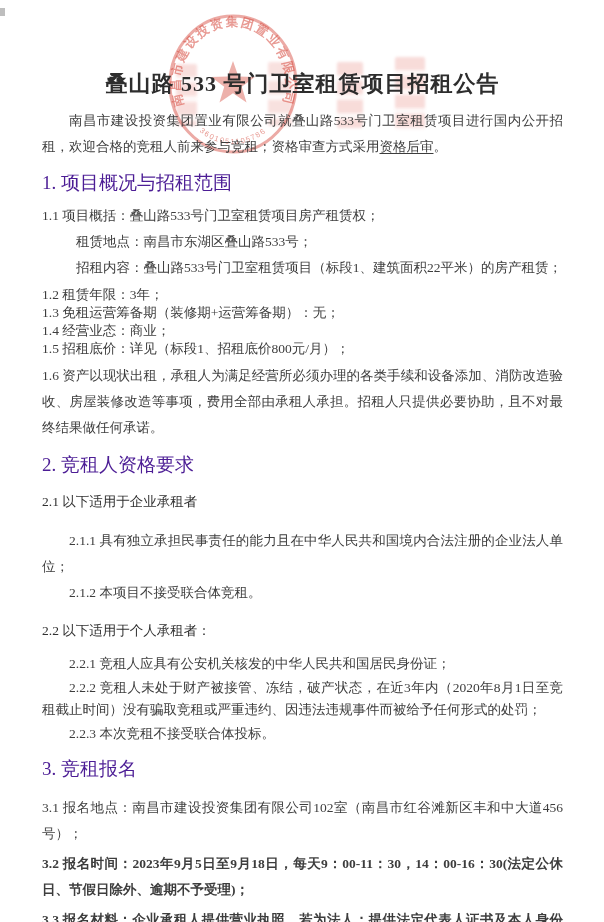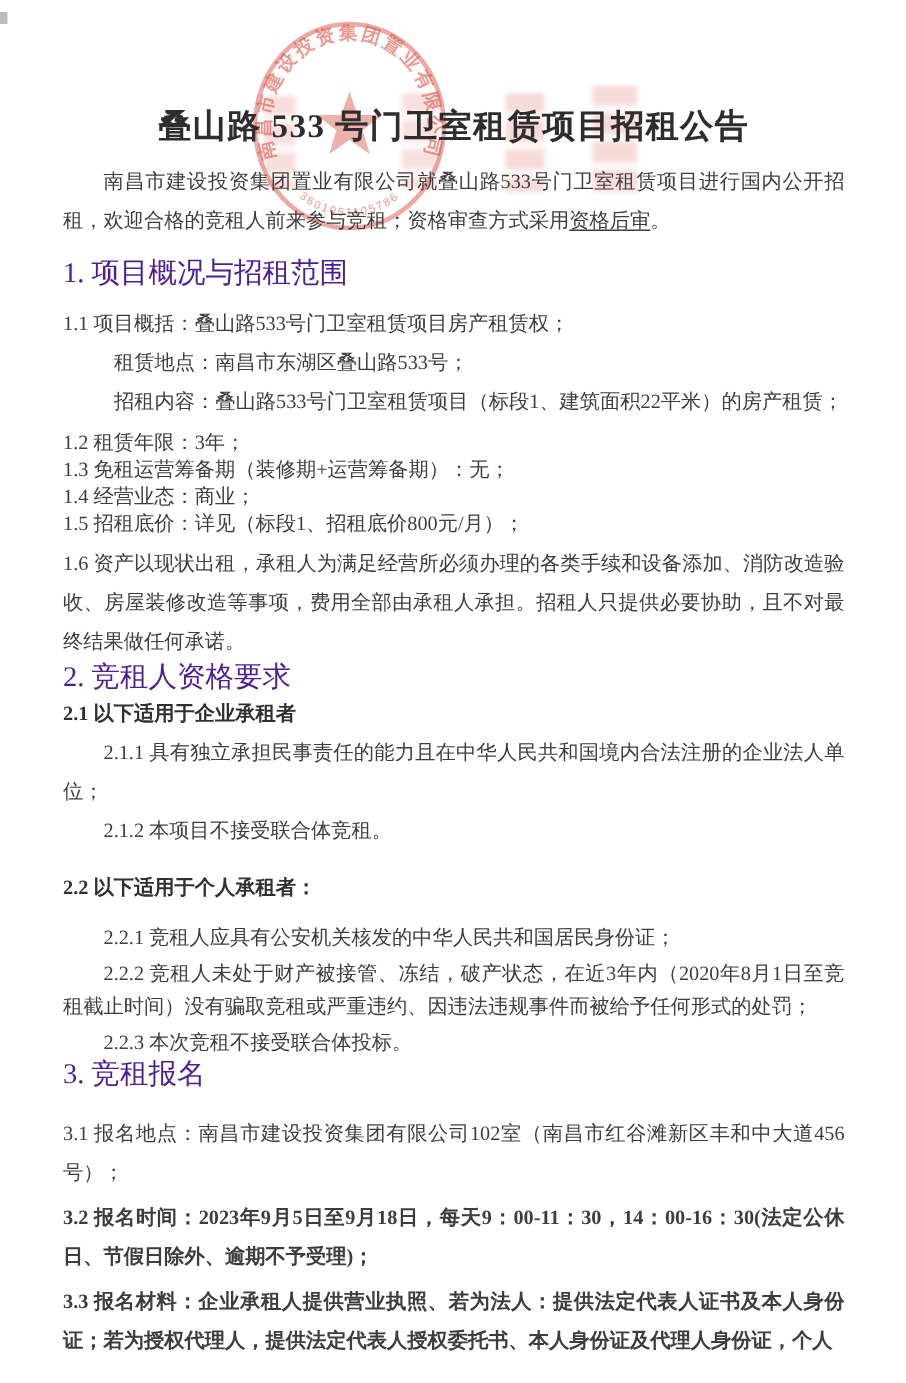--- a/index.html
+++ b/index.html
@@ -33,24 +33,24 @@
   }
   .indent2{text-indent:2em;}
   .sub{padding-left:34px;}
   .lh18{line-height:18px;}
   .lh22{line-height:22px;}
   .h{
     font-weight:normal;color:#4c1d95;
     font-size:19px;line-height:22px;
     margin:0;position:relative;z-index:2;
   }
-  .bold{font-weight:bold;color:#303030;}
+  .bold{font-weight:normal;color:#303030;}
   .intro{margin-top:8px;}
   .mt2{margin-top:2px;}.mt4{margin-top:4px;font-weight:bold;}.mt5{margin-top:5px;}
-  .mt9{margin-top:9px;}.mt12{margin-top:12px;}.mt13{margin-top:0;}
+  .mt9{margin-top:9px;}.mt12{margin-top:12px;}.mt13{margin-top:13px;}
   .mt15{margin-top:15px;}
   .u{text-decoration:underline;text-underline-offset:2px;}
   
   .seal{
     position:absolute;left:165px;top:12px;
     width:136px;height:146px;
     z-index:1;
     opacity:0.92;
   }
   .seal svg{display:block;}

